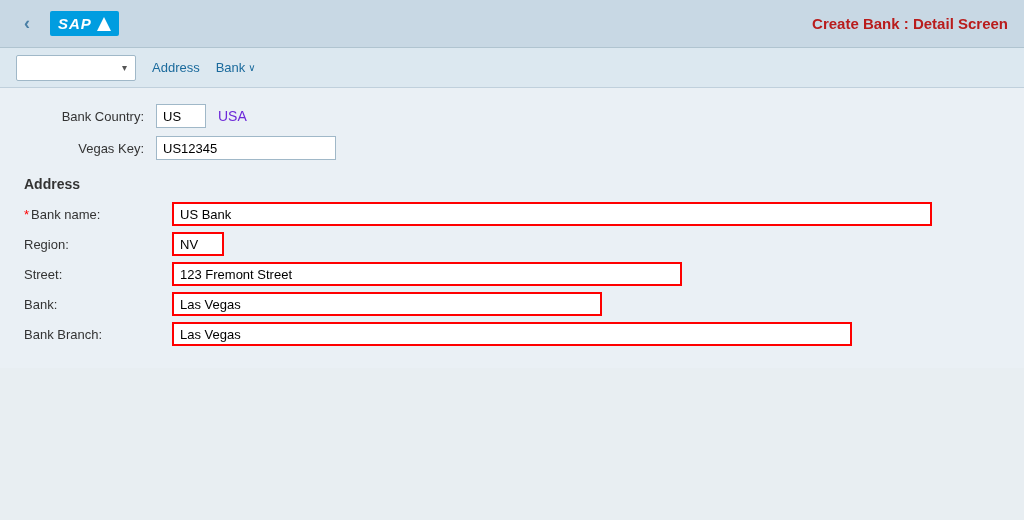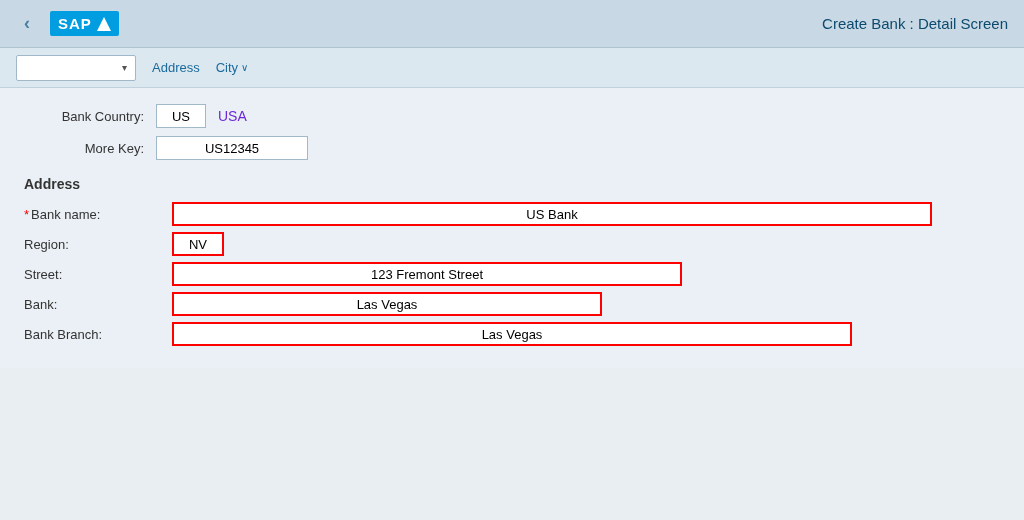--- a/index.html
+++ b/index.html
@@ -31,20 +31,21 @@
       color: #4a7fa5;
       font-size: 18px;
       font-weight: bold;
       cursor: pointer;
       user-select: none;
       padding: 4px 8px;
     }
     .sap-logo {
       display: flex;
       align-items: flex-end;
+      font-style: italic;
     }
     .sap-logo-box {
       background: #009de0;
       color: white;
       font-weight: bold;
       font-size: 15px;
       padding: 4px 8px;
       border-radius: 2px;
       letter-spacing: 1px;
       display: flex;
@@ -54,23 +55,23 @@
     .sap-diamond {
       width: 0;
       height: 0;
       border-left: 7px solid transparent;
       border-right: 7px solid transparent;
       border-bottom: 14px solid white;
       display: inline-block;
       margin-left: 3px;
     }
     .header-title {
-      color: #0c4a6e;
+      color: #b91c1c;
       font-size: 15px;
-      font-weight: normal;
+      font-weight: bold;
     }
 
     
     .toolbar {
       background: #dce8f0;
       height: 40px;
       display: flex;
       align-items: center;
       padding: 0 16px;
       gap: 16px;
@@ -130,32 +131,31 @@
       min-width: 120px;
       margin-right: 12px;
       font-size: 13px;
     }
     .form-input {
       border: 1px solid #a0b8c8;
       background: white;
       padding: 3px 6px;
       font-size: 13px;
       height: 24px;
-      text-align: center;
     }
     .bank-country-input {
       width: 50px;
     }
     .bank-country-label {
       margin-left: 12px;
       color: #6d28d9;
       font-size: 14px;
     }
     .bank-key-input {
-      width: 152px;
+      width: 180px;
     }
 
     
     .section-header {
       font-size: 14px;
       font-weight: bold;
       color: #333;
       margin: 16px 0 10px 0;
     }
     .address-form-row {
@@ -210,35 +210,35 @@
   </div>
   <div class="header-title">Create Bank : Detail Screen</div>
 </div>
 
 <div class="toolbar">
   <div class="toolbar-dropdown">
     <span class="toolbar-dropdown-arrow">▾</span>
   </div>
   <a class="toolbar-link">Address</a>
   <div class="more-btn">
-    <span>City</span>
+    <span>Bank</span>
     <span class="more-arrow">∨</span>
   </div>
 </div>
 
 <div class="main-content">
 
   <div class="form-row">
     <span class="form-label">Bank Country:</span>
     <input class="form-input bank-country-input" value="US" style="">
     <span class="bank-country-label">USA</span>
   </div>
 
   <div class="form-row">
-    <span class="form-label">More Key:</span>
+    <span class="form-label">Vegas Key:</span>
     <input class="form-input bank-key-input" value="US12345" style="">
   </div>
 
   <div class="section-header">Address</div>
 
   <div class="address-form-row">
     <span class="address-label">
       <span class="required-star">*</span><span>Bank name:</span>
     </span>
     <input class="form-input bank-name-input" value="US Bank" style="">

